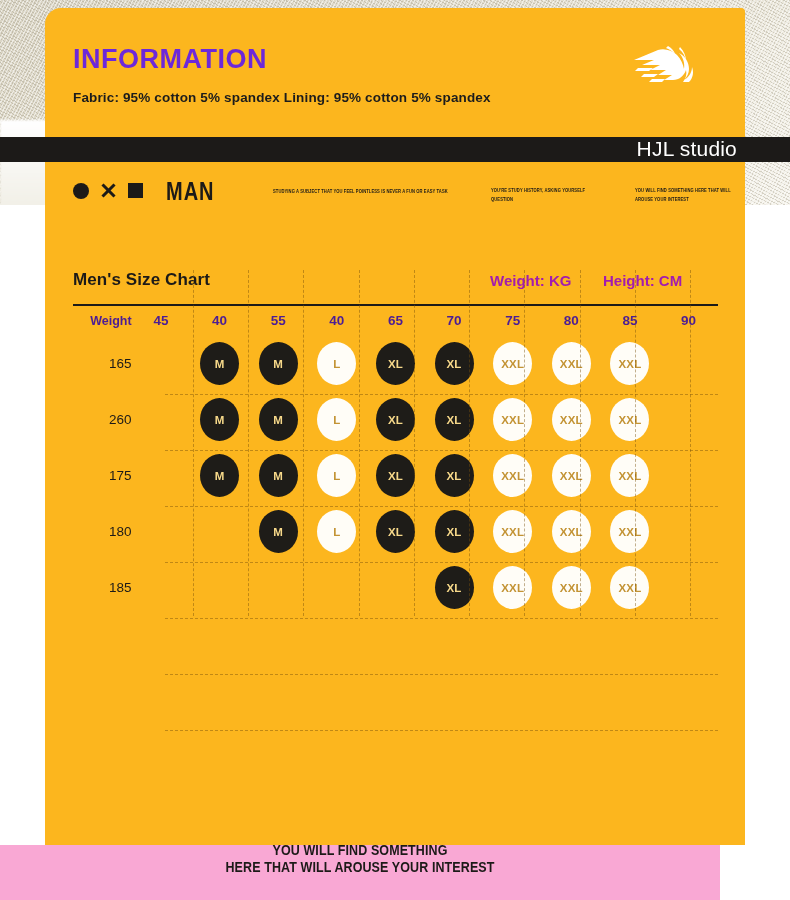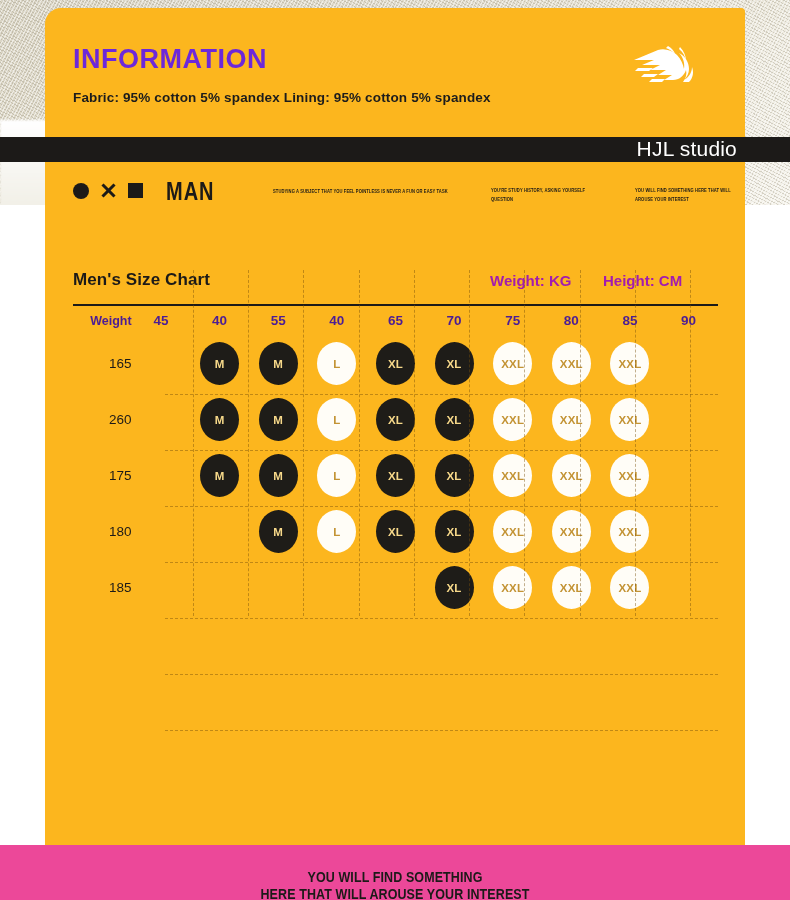--- a/index.html
+++ b/index.html
@@ -111,22 +111,22 @@
   }
   .pill.dark{background:#1e1c18;color:#f7d98a;}
   .pill.light{background:#fffdf7;color:#c39334;}
   
   #gridlines{position:absolute;left:0;top:0;width:645px;height:100%;pointer-events:none;}
   .vline{position:absolute;top:0;bottom:0;width:0;border-left:1px dashed rgba(120,80,10,.45);}
   .hline{position:absolute;left:92px;right:0;height:0;border-top:1px dashed rgba(120,80,10,.45);}
 
   
   #footer{
-    position:absolute;left:0;top:845px;width:790px;height:55px;background:#ec4899;
-    display:flex;align-items:flex-end;justify-content:center;
+    position:absolute;left:0;top:845px;width:720px;height:55px;background:#f9a8d4;
+    display:flex;align-items:flex-start;justify-content:center;
   }
   .footer-text{
     text-align:center;color:#1c1a18;font-size:12.5px;font-weight:bold;
     line-height:14px;letter-spacing:.1px;transform:scaleY(1.22);transform-origin:center;
   }
 </style>
 </head>
 <body>
 
 <div id="backdrop"></div>

